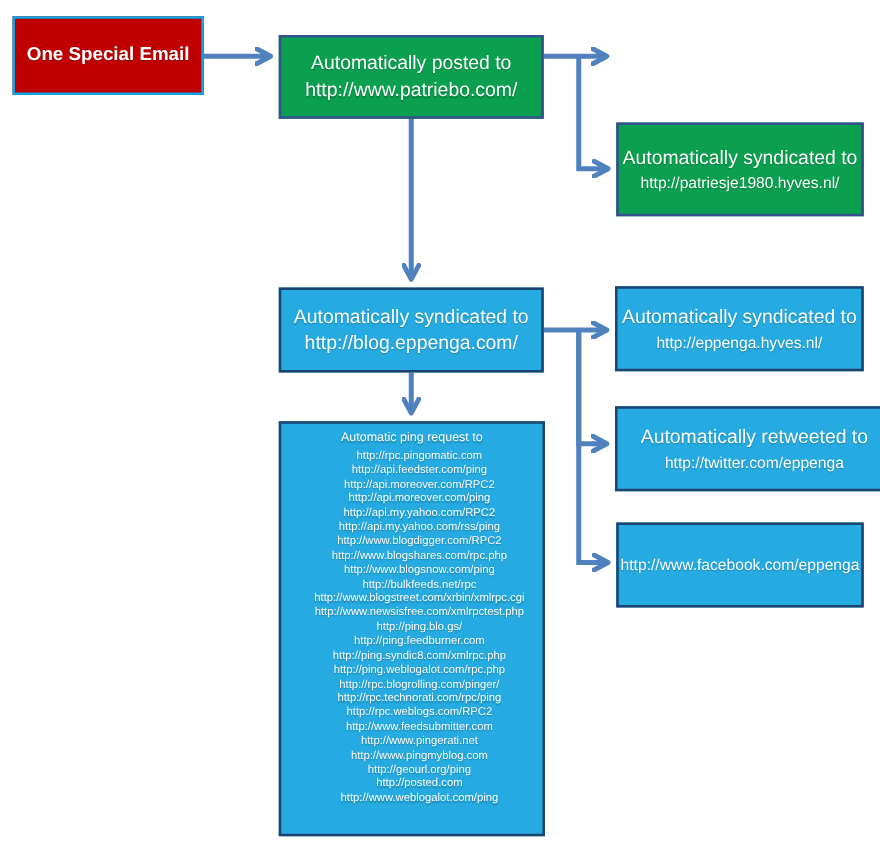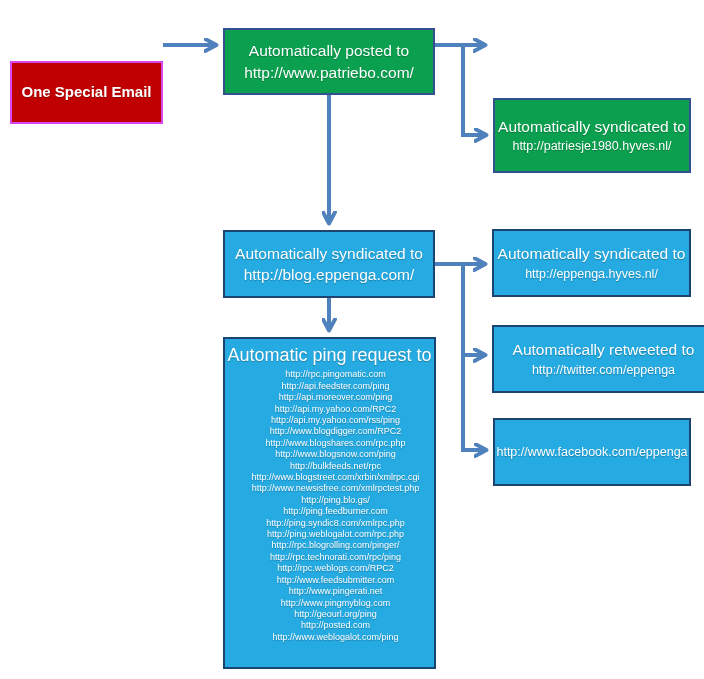--- a/index.html
+++ b/index.html
@@ -13,28 +13,28 @@
   .connectors{position:absolute;left:0;top:0;width:704px;height:679px;pointer-events:none;}
   .node{
     position:absolute;
     box-sizing:border-box;
     display:flex;flex-direction:column;
     align-items:center;justify-content:center;
     text-align:center;
     color:#ffffff;
     text-shadow:0 1px 1px rgba(0,0,0,0.25);
   }
-  .node.red{background:#c00000;border:2px solid #d946ef;margin-top:48px;}
+  .node.red{background:#c00000;border:2px solid #0ea5e9;}
   .node.green{background:#0aa04f;border:2px solid #35508f;}
   .node.blue{background:#25aae1;border:2px solid #1d4370;}
   .t{font-size:15.5px;line-height:1.38;white-space:pre-wrap;}
   .t.bold{font-weight:bold;font-size:15px;}
   .u{font-size:12.5px;line-height:1.35;margin-top:1px;}
   .ping{justify-content:flex-start;padding-top:5px;}
-  .ping-title{font-size:18px;line-height:1.3;margin-bottom:2px;}
+  .ping-title{font-size:10px;line-height:1.3;margin-bottom:2px;}
   .ping-list{width:100%;margin-left:12px;}
   .ping-url{font-size:9px;line-height:11.4px;white-space:nowrap;}
 </style>
 </head>
 <body>
 
 <div class="canvas">
 
   <svg class="connectors" viewBox="0 0 704 679" xmlns="http://www.w3.org/2000/svg">
     <defs>
@@ -86,20 +86,21 @@
 
   <div class="node blue" style="left:493px;top:418px;width:198px;height:68px">
     <div class="u">http://www.facebook.com/eppenga</div>
   </div>
 
   <div class="node blue ping" style="left:223px;top:337px;width:213px;height:332px">
     <div class="ping-title">Automatic ping request to</div>
     <div class="ping-list">
         <div class="ping-url">http://rpc.pingomatic.com</div>
         <div class="ping-url">http://api.feedster.com/ping</div>
+        <div class="ping-url">http://api.moreover.com/RPC2</div>
         <div class="ping-url">http://api.moreover.com/ping</div>
         <div class="ping-url">http://api.my.yahoo.com/RPC2</div>
         <div class="ping-url">http://api.my.yahoo.com/rss/ping</div>
         <div class="ping-url">http://www.blogdigger.com/RPC2</div>
         <div class="ping-url">http://www.blogshares.com/rpc.php</div>
         <div class="ping-url">http://www.blogsnow.com/ping</div>
         <div class="ping-url">http://bulkfeeds.net/rpc</div>
         <div class="ping-url">http://www.blogstreet.com/xrbin/xmlrpc.cgi</div>
         <div class="ping-url">http://www.newsisfree.com/xmlrpctest.php</div>
         <div class="ping-url">http://ping.blo.gs/</div>

